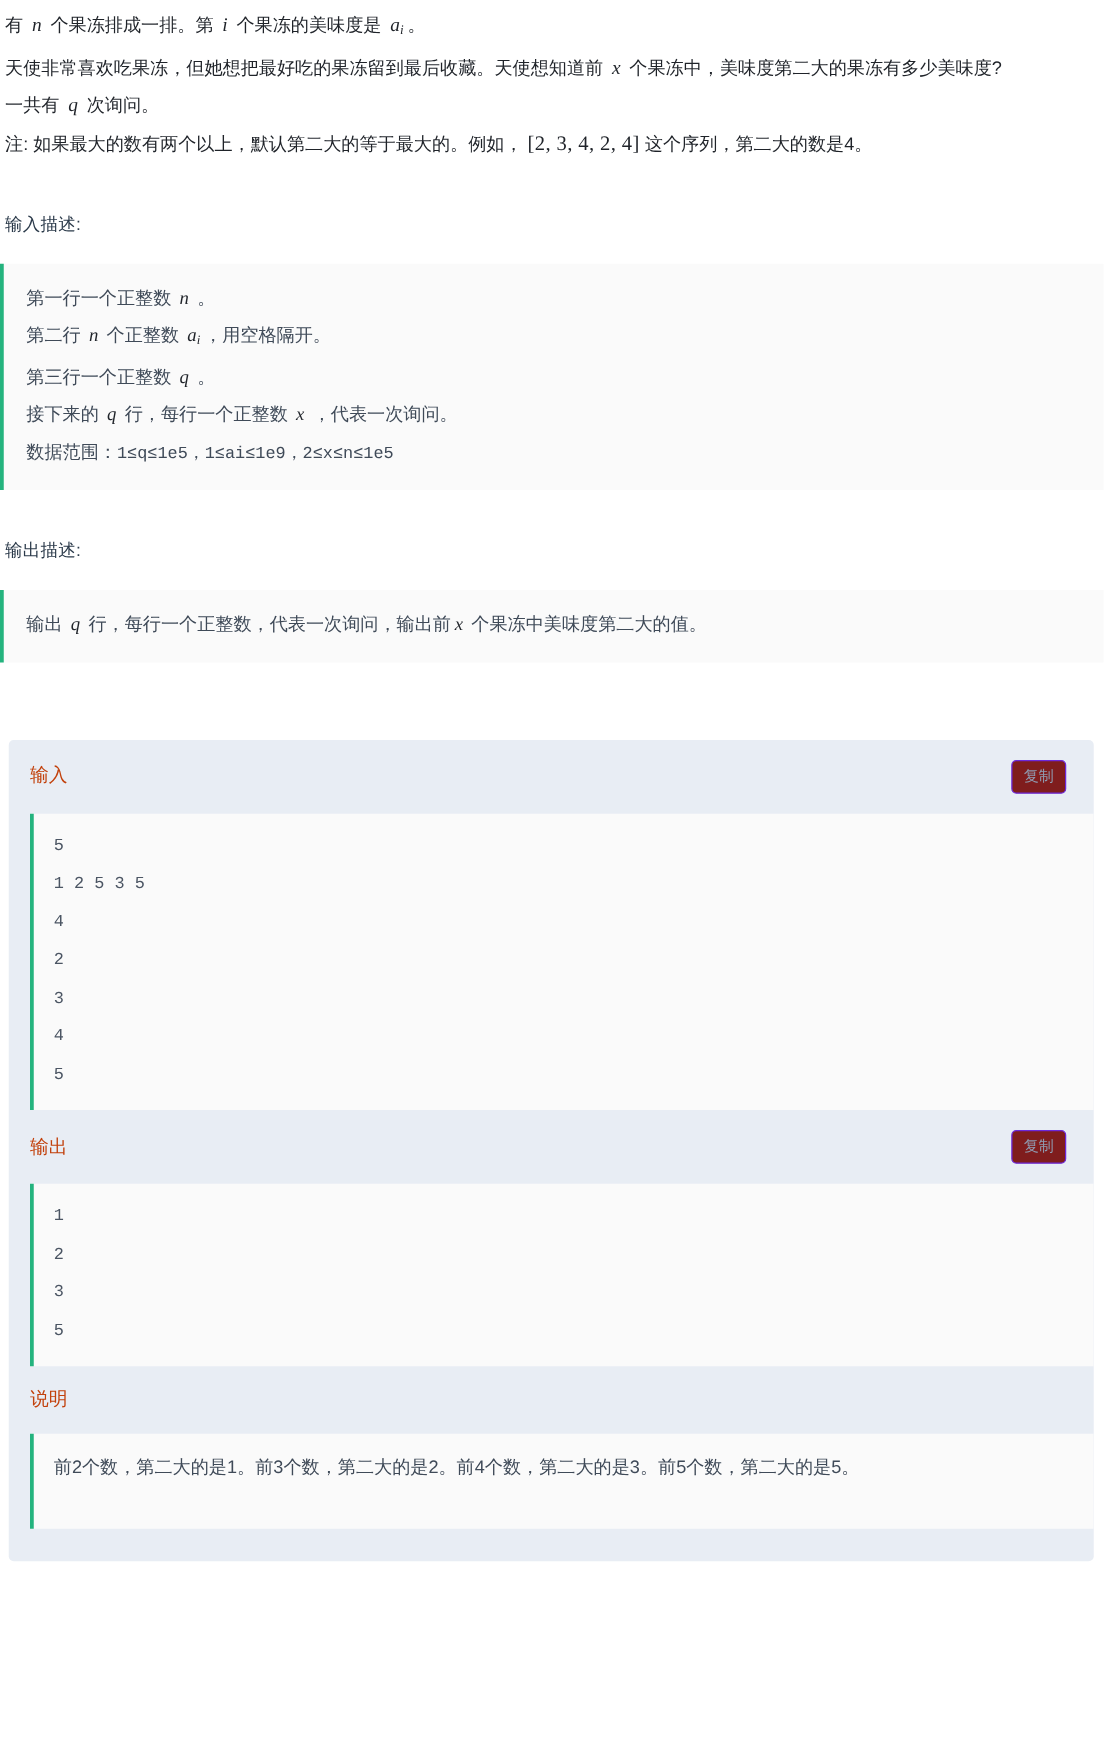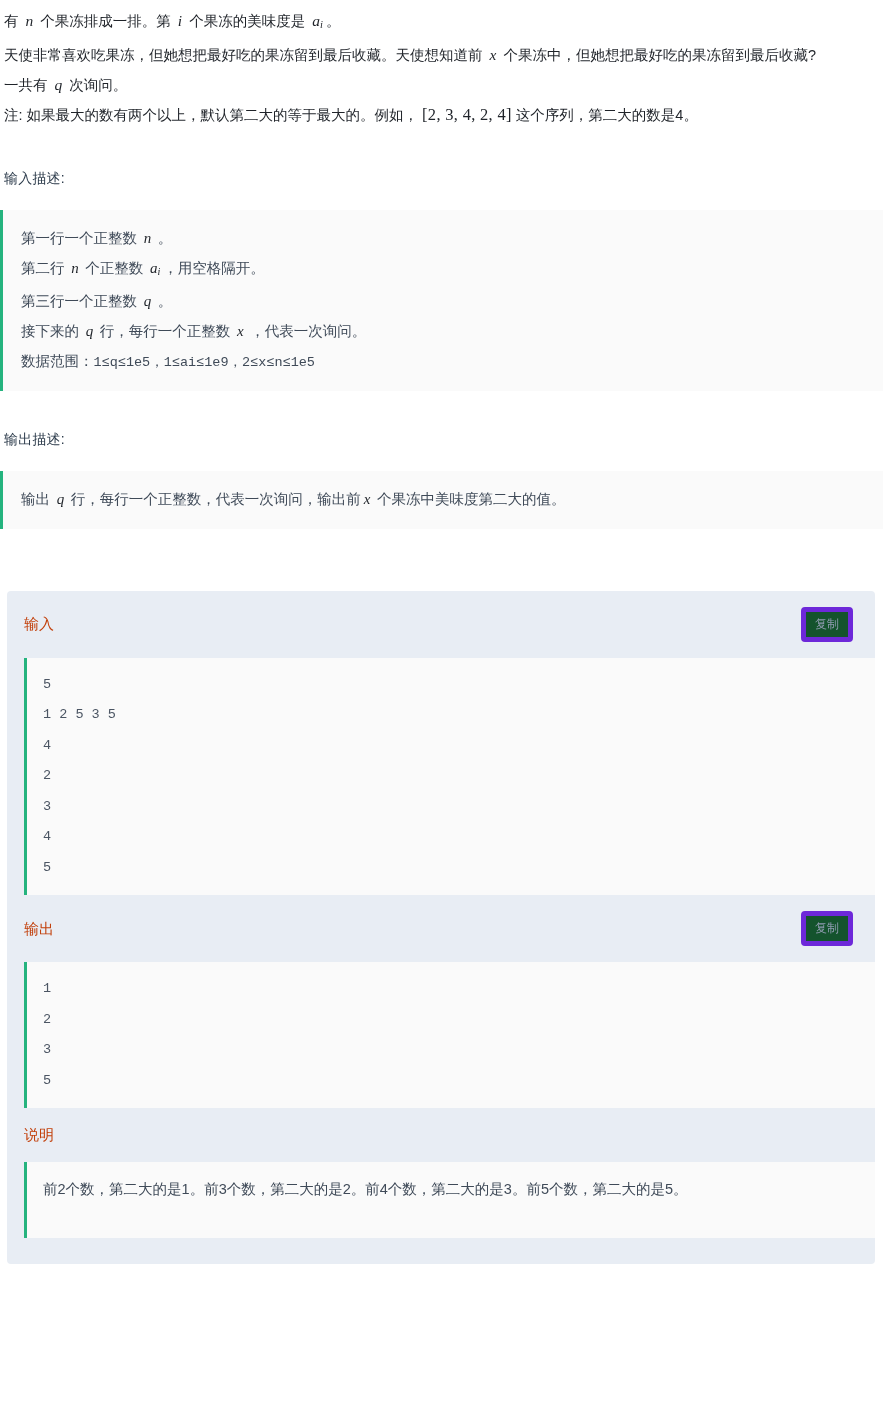--- a/index.html
+++ b/index.html
@@ -103,22 +103,22 @@
     min-height: 52px;
   }
   .ex-header-label {
     font-size: 15px;
     color: #c2410c;
     line-height: 22px;
   }
   .copy-btn {
     font-size: 12px;
     color: #8f9bb0;
-    background: #14532d;
-    border: 5px solid #6d28d9;
+    background: #7f1d1d;
+    border: 1px solid #6d28d9;
     border-radius: 4px;
     padding: 5px 9px 6px 9px;
     line-height: 14px;
     cursor: pointer;
     font-family: "Liberation Sans", "DejaVu Sans", sans-serif;
   }
   .ex-code {
     background: #fafafa;
     border-left: 3px solid #24b37e;
     margin: 0 0 0 17px;
@@ -140,21 +140,21 @@
   }
 </style>
 </head>
 <body>
 
 <div class="page">
 
   <div class="statement">
     <div id="statement-lines">
         <p><span>有 </span><span class="m">n</span><span> 个果冻排成一排。第 </span><span class="m">i</span><span> 个果冻的美味度是 </span><span class="m">a<sub>i</sub></span><span>。</span></p>
-        <p><span>天使非常喜欢吃果冻，但她想把最好吃的果冻留到最后收藏。天使想知道前 </span><span class="m">x</span><span> 个果冻中，但她想把最好吃的果冻留到最后收藏?</span></p>
+        <p><span>天使非常喜欢吃果冻，但她想把最好吃的果冻留到最后收藏。天使想知道前 </span><span class="m">x</span><span> 个果冻中，美味度第二大的果冻有多少美味度?</span></p>
         <p><span>一共有 </span><span class="m">q</span><span> 次询问。</span></p>
         <p><span>注: 如果最大的数有两个以上，默认第二大的等于最大的。例如，</span><span class="mbracket">[2, 3, 4, 2, 4]</span><span>这个序列，第二大的数是4。</span></p>
       </div>
   </div>
 
   <div class="gap-lg"></div>
 
   <div class="sec-title">输入描述:</div>
   <div class="gap-md"></div>
   <div class="codeblock" id="input-desc-block"><span class="line"><span class="cn">第一行一个正整数 </span><span class="m">n</span><span class="cn"> 。</span></span><span class="line"><span class="cn">第二行 </span><span class="m">n</span><span class="cn"> 个正整数 </span><span class="m">a<sub>i</sub></span><span class="cn">，用空格隔开。</span></span><span class="line"><span class="cn">第三行一个正整数 </span><span class="m">q</span><span class="cn"> 。</span></span><span class="line"><span class="cn">接下来的 </span><span class="m">q</span><span class="cn"> 行，每行一个正整数 </span><span class="m">x</span><span class="cn"> ，代表一次询问。</span></span><span class="line"><span class="cn">数据范围：</span><span>1≤q≤1e5，1≤ai≤1e9，2≤x≤n≤1e5</span></span></div>

